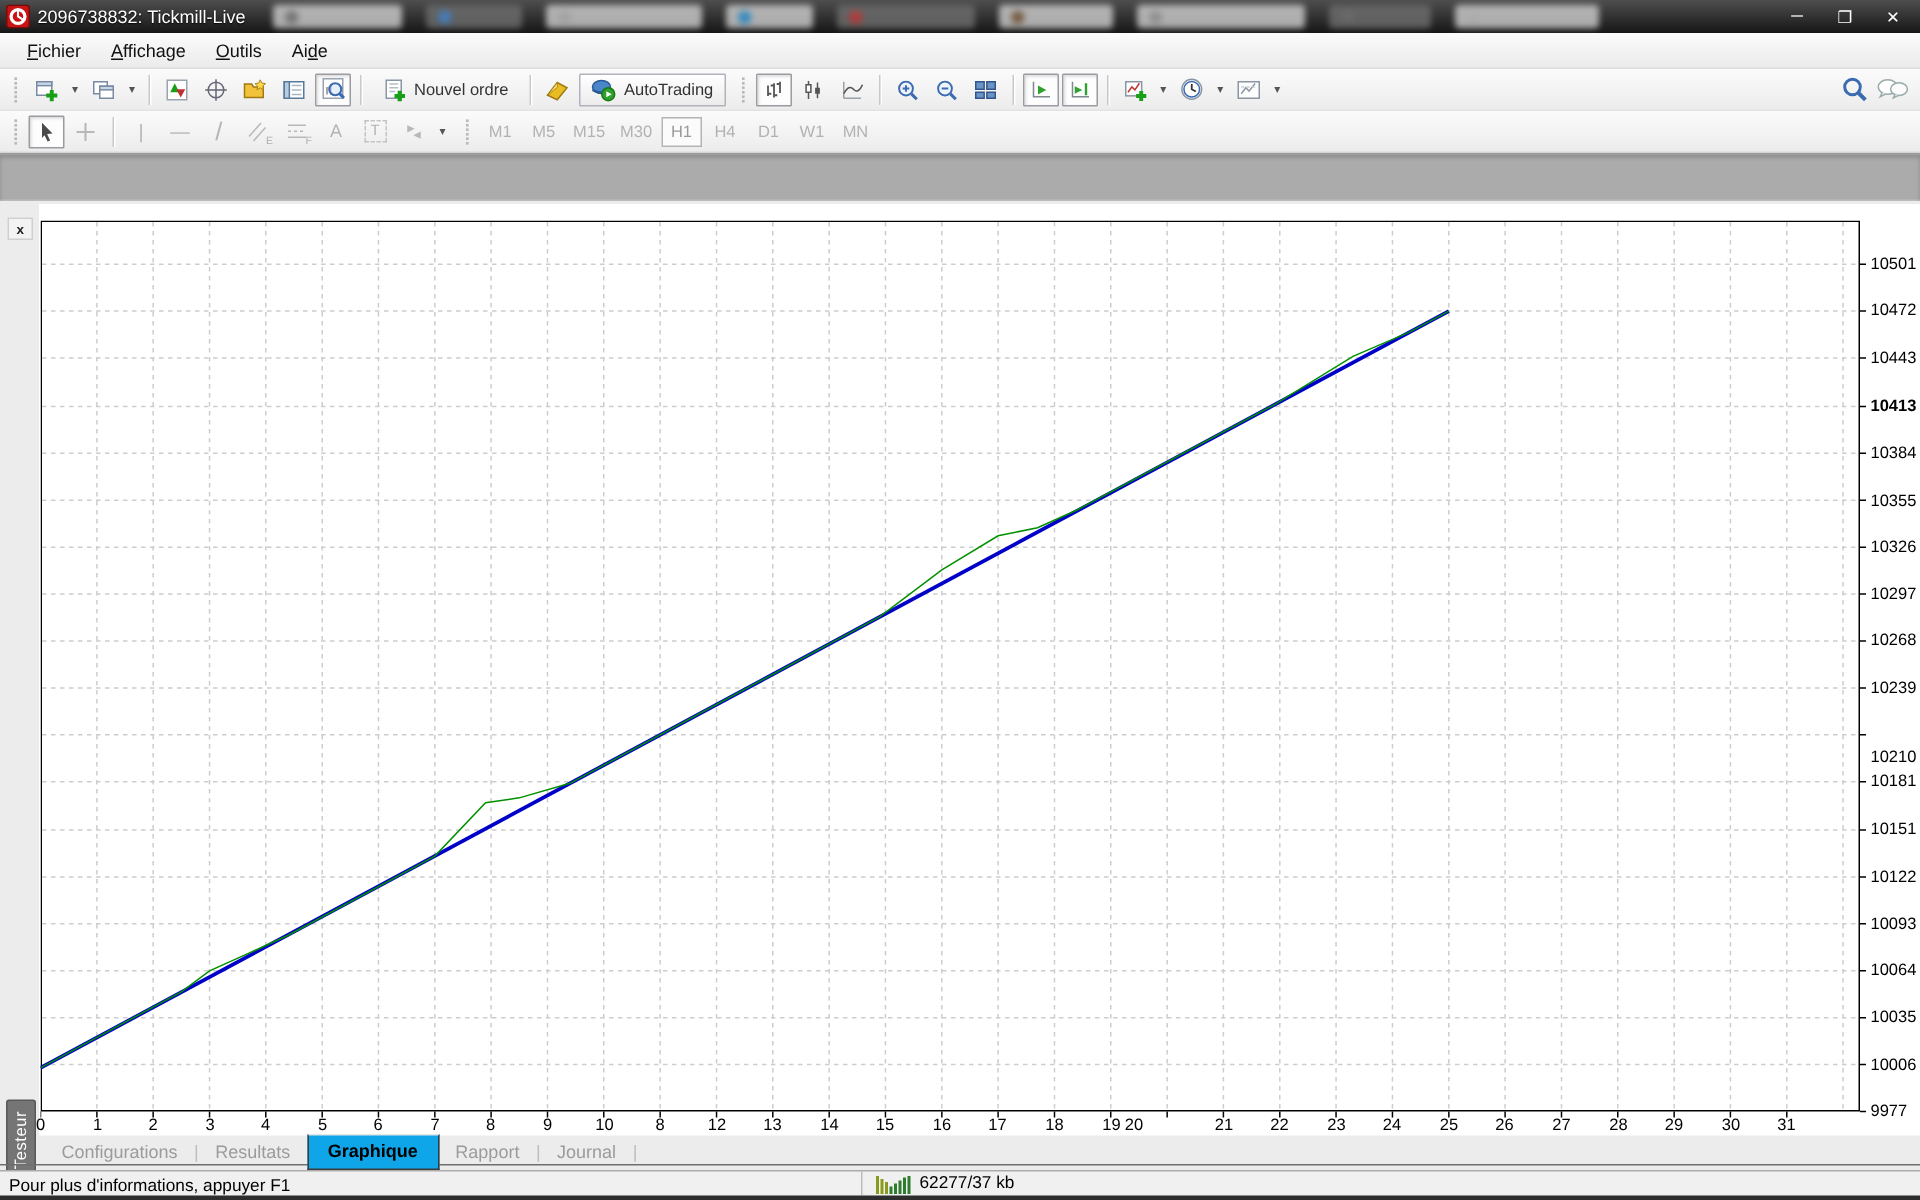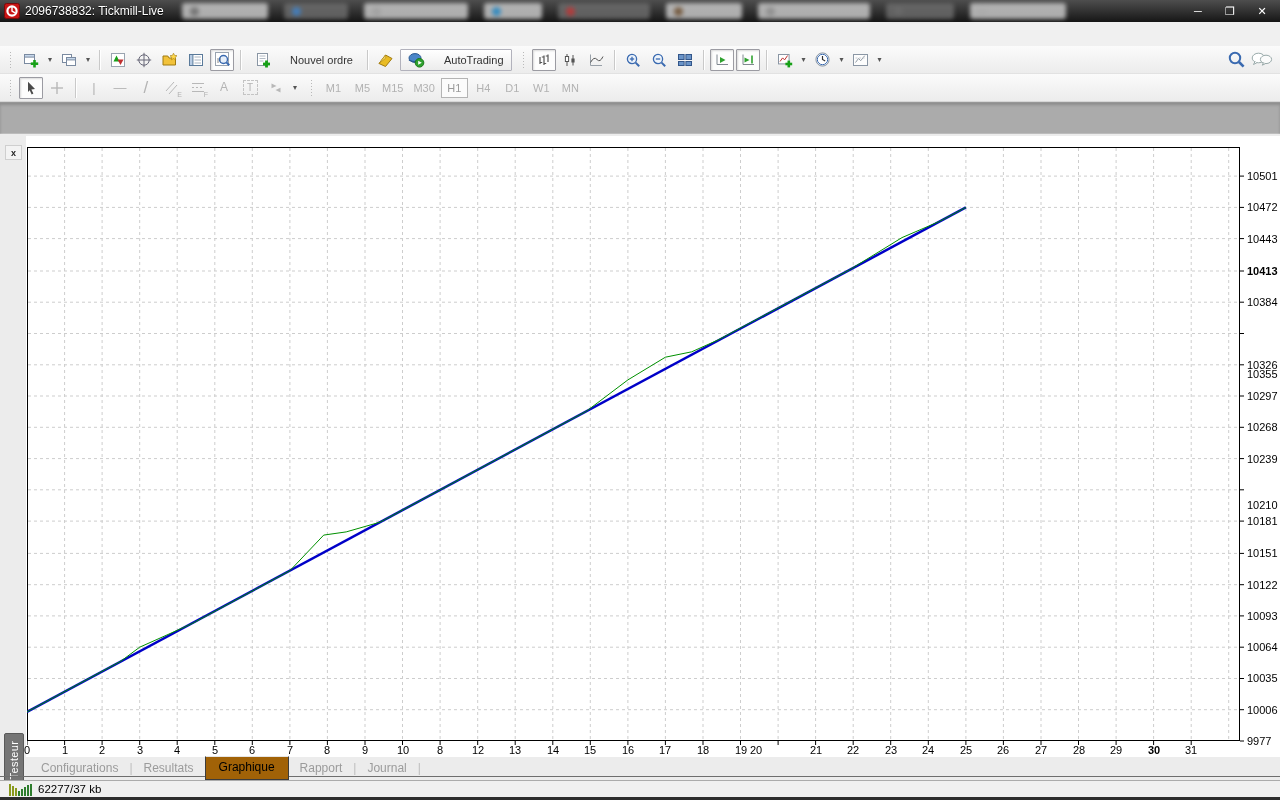--- a/index.html
+++ b/index.html
@@ -34,21 +34,21 @@
     background:linear-gradient(#fbfbfb,#ececec); display:flex; align-items:center;
     font-size:11px; color:#333; }
   .tb1{ top:46px; border-bottom:1px solid #e2e2e2; }
   .tb2{ top:74px; border-bottom:1px solid #d6d6d6; }
   .grip{ width:3px; height:18px; margin:0 6px 0 9px; flex:none;
     background-image:radial-gradient(#b9b9b9 42%, transparent 45%); background-size:3px 3px; }
   .sep{ width:1px; height:20px; background:#c9c9c9; box-shadow:1px 0 0 #fff; margin:0 5px; flex:none; }
   .tbtn{ min-width:24px; height:22px; display:flex; align-items:center; justify-content:center;
     border:1px solid transparent; border-radius:1px; margin:0 1px; flex:none; position:relative; }
   .tbtn.pressed{ background:#fdfdfd; border-color:#9b9ba2; box-shadow:inset 1px 1px 2px rgba(0,0,0,.14); }
-  .tbtn.labeled{ padding:0 7px; gap:19px; }
+  .tbtn.labeled{ padding:0 7px; gap:5px; }
   .tbtn.framed{ border-color:#b2b2bc; background:linear-gradient(#ffffff,#ececec); }
   .caretbtn{ width:12px; height:22px; display:flex; align-items:center; justify-content:center;
     font-size:8px; color:#555; flex:none; }
   .spacer{ flex:1; }
   .sub{ position:absolute; right:1px; bottom:0; font-size:7px; color:#b0b0b0; line-height:7px; }
   .gtx{ color:#b4b4b4; font-size:13px; line-height:13px; }
   .tf{ min-width:27px; height:20px; padding:0 3px; display:flex; align-items:center; justify-content:center;
     color:#b2b2b2; font-size:11px; flex:none; margin:0 1px; border:1px solid transparent; }
   .tf.active{ border-color:#b4b4b4; background:#fbfbfb; color:#9a9a9a; }
   .labelbox{ width:15px; height:15px; border:1px dashed #c4c4c4; display:flex; align-items:center;
@@ -73,22 +73,22 @@
   .legend{ position:absolute; left:33px; top:19px; font-size:11px; white-space:nowrap; }
   .lg-solde{ color:#0000b8; } .lg-equite{ color:#008000; } .lg-points{ color:#c00000; } .lg-sep{ color:#000; }
   #yLabels span{ position:absolute; left:1247px; font-size:11px; color:#000; }
   #xLabels span{ position:absolute; top:610px; transform:translateX(-50%); font-size:11px; color:#000; }
 
   
   .ttabs{ position:absolute; left:0; top:623px; right:0; height:22px; display:flex; align-items:flex-end;
     padding-left:30px; font-size:12px; color:#9b9b9b; }
   .ttabs::after{ content:""; position:absolute; left:0; right:0; bottom:2px; height:1px; background:#6e6e6e; z-index:0; }
   .ttab{ padding:3px 11px 4px; position:relative; z-index:1; }
-  .ttab.active{ background:#a16207; border:1px solid #3c3c3c; border-top-color:#e6e6e6;
-    color:#000; z-index:2; padding:3px 13px 5px; margin-bottom:-1px; }
+  .ttab.active{ background:#0ea5e9; border:1px solid #3c3c3c; border-top-color:#e6e6e6;
+    color:#000; z-index:2; padding:3px 13px 5px; margin-bottom:-1px;font-weight:bold; }
   .tabsep{ color:#bdbdbd; position:relative; z-index:1; padding:3px 0 4px; }
 
   
   .statusbar{ position:absolute; left:0; top:646px; right:0; height:17px; background:#f0f0f0;
     border-top:1px solid #ababab; display:flex; font-size:11.5px; color:#000; overflow:hidden; }
   .sb-help{ width:575px; flex:none; padding:4px 0 0 6px; border-right:1px solid #bcbcbc; white-space:nowrap; }
   .sb-cell{ flex:none; border-right:1px solid #bcbcbc; padding:4px 0 0 9px; white-space:nowrap; overflow:hidden; }
   .sb-traffic{ flex:1; display:flex; align-items:flex-end; gap:5px; padding:0 0 1px 9px; }
   .sb-traffic span{ padding-bottom:1px; }
   .bottom-strip{ position:absolute; left:0; bottom:0; right:0; height:3px; background:#2d2d2d; }
@@ -136,20 +136,26 @@
           <span class="bdot" style="background: rgb(204, 204, 204);"></span>
         </span>
       </div>
     <div class="winbtns">
       <span class="wbtn">─</span>
       <span class="wbtn">❐</span>
       <span class="wbtn">✕</span>
     </div>
   </div>
 
+  <div class="menubar" id="menubar">
+      <div class="mitem"><u>F</u>ichier</div>
+      <div class="mitem"><u>A</u>ffichage</div>
+      <div class="mitem"><u>O</u>utils</div>
+      <div class="mitem">Ai<u>d</u>e</div>
+    </div>
 
   <div class="toolbar tb1">
     <span class="grip"></span>
 
     <span class="tbtn">
         <svg width="16" height="16">
           <rect x="1.5" y="2.5" width="10" height="9" fill="#fff" stroke="#7a8aa0"></rect>
           <rect x="1.5" y="2.5" width="10" height="2.6" fill="#c6d7eb" stroke="#7a8aa0"></rect>
           <g stroke="#17a017" stroke-width="2.6">
             <line x1="11.5" y1="8" x2="11.5" y2="15.5"></line>
@@ -541,21 +547,21 @@
         <polyline points="0.0,564.9 93.9,514.2 112.7,500.2 139.0,488.4 165.2,476.5 262.9,423.7 296.7,388.1 319.2,384.9 353.0,375.2 559.6,264.1 600.9,232.9 638.4,210.2 664.7,204.8 691.0,193.0 822.4,122.9 875.0,90.6 912.6,74.4 938.9,60.4" fill="none" stroke="#009000" stroke-width="1"></polyline>
       </svg>
 
 
     <div id="yLabels">
         <span style="top: 36px;">10501</span>
         <span style="top: 67px;">10472</span>
         <span style="top: 99px;">10443</span>
         <span style="top: 131px; font-weight: bold;">10413</span>
         <span style="top: 162px;">10384</span>
-        <span style="top: 194px; margin-top: 40px;">10355</span>
+        <span style="top: 194px;">10355</span>
         <span style="top: 225px;">10326</span>
         <span style="top: 256px;">10297</span>
         <span style="top: 287px;">10268</span>
         <span style="top: 319px;">10239</span>
         <span style="top: 365px;">10210</span>
         <span style="top: 381px;">10181</span>
         <span style="top: 413px;">10151</span>
         <span style="top: 445px;">10122</span>
         <span style="top: 476px;">10093</span>
         <span style="top: 507px;">10064</span>
@@ -587,36 +593,37 @@
         <span style="left: 756px;">20</span>
         <span style="left: 816px;">21</span>
         <span style="left: 853px;">22</span>
         <span style="left: 891px;">23</span>
         <span style="left: 928px;">24</span>
         <span style="left: 966px;">25</span>
         <span style="left: 1003px;">26</span>
         <span style="left: 1041px;">27</span>
         <span style="left: 1079px;">28</span>
         <span style="left: 1116px;">29</span>
-        <span style="left: 1154px; font-weight: bold;">30</span>
+        <span style="left: 1154px;">30</span>
         <span style="left: 1191px;">31</span>
       </div>
 
     <div class="ttabs" id="testerTabs">
         <span class="ttab">Configurations</span>
         <span class="tabsep">|</span>
         <span class="ttab">Resultats</span>
         <span class="ttab active">Graphique</span>
         <span class="ttab">Rapport</span>
         <span class="tabsep">|</span>
         <span class="ttab">Journal</span>
         <span class="tabsep">|</span>
       </div>
 
     <div class="statusbar">
+      <div class="sb-help">Pour plus d'informations, appuyer F1</div>
       <div class="sb-traffic">
         <svg width="24" height="13">
           <g>
             <rect x="0" y="1" width="2" height="12" fill="#8a9a1e"></rect>
             <rect x="3" y="3" width="2" height="10" fill="#8a9a1e"></rect>
             <rect x="6" y="5" width="2" height="8" fill="#8a9a1e"></rect>
             <rect x="9" y="8" width="2" height="5" fill="#2e7d2e"></rect>
             <rect x="12" y="6" width="2" height="7" fill="#2e7d2e"></rect>
             <rect x="15" y="4" width="2" height="9" fill="#2e7d2e"></rect>
             <rect x="18" y="2" width="2" height="11" fill="#2e7d2e"></rect>

